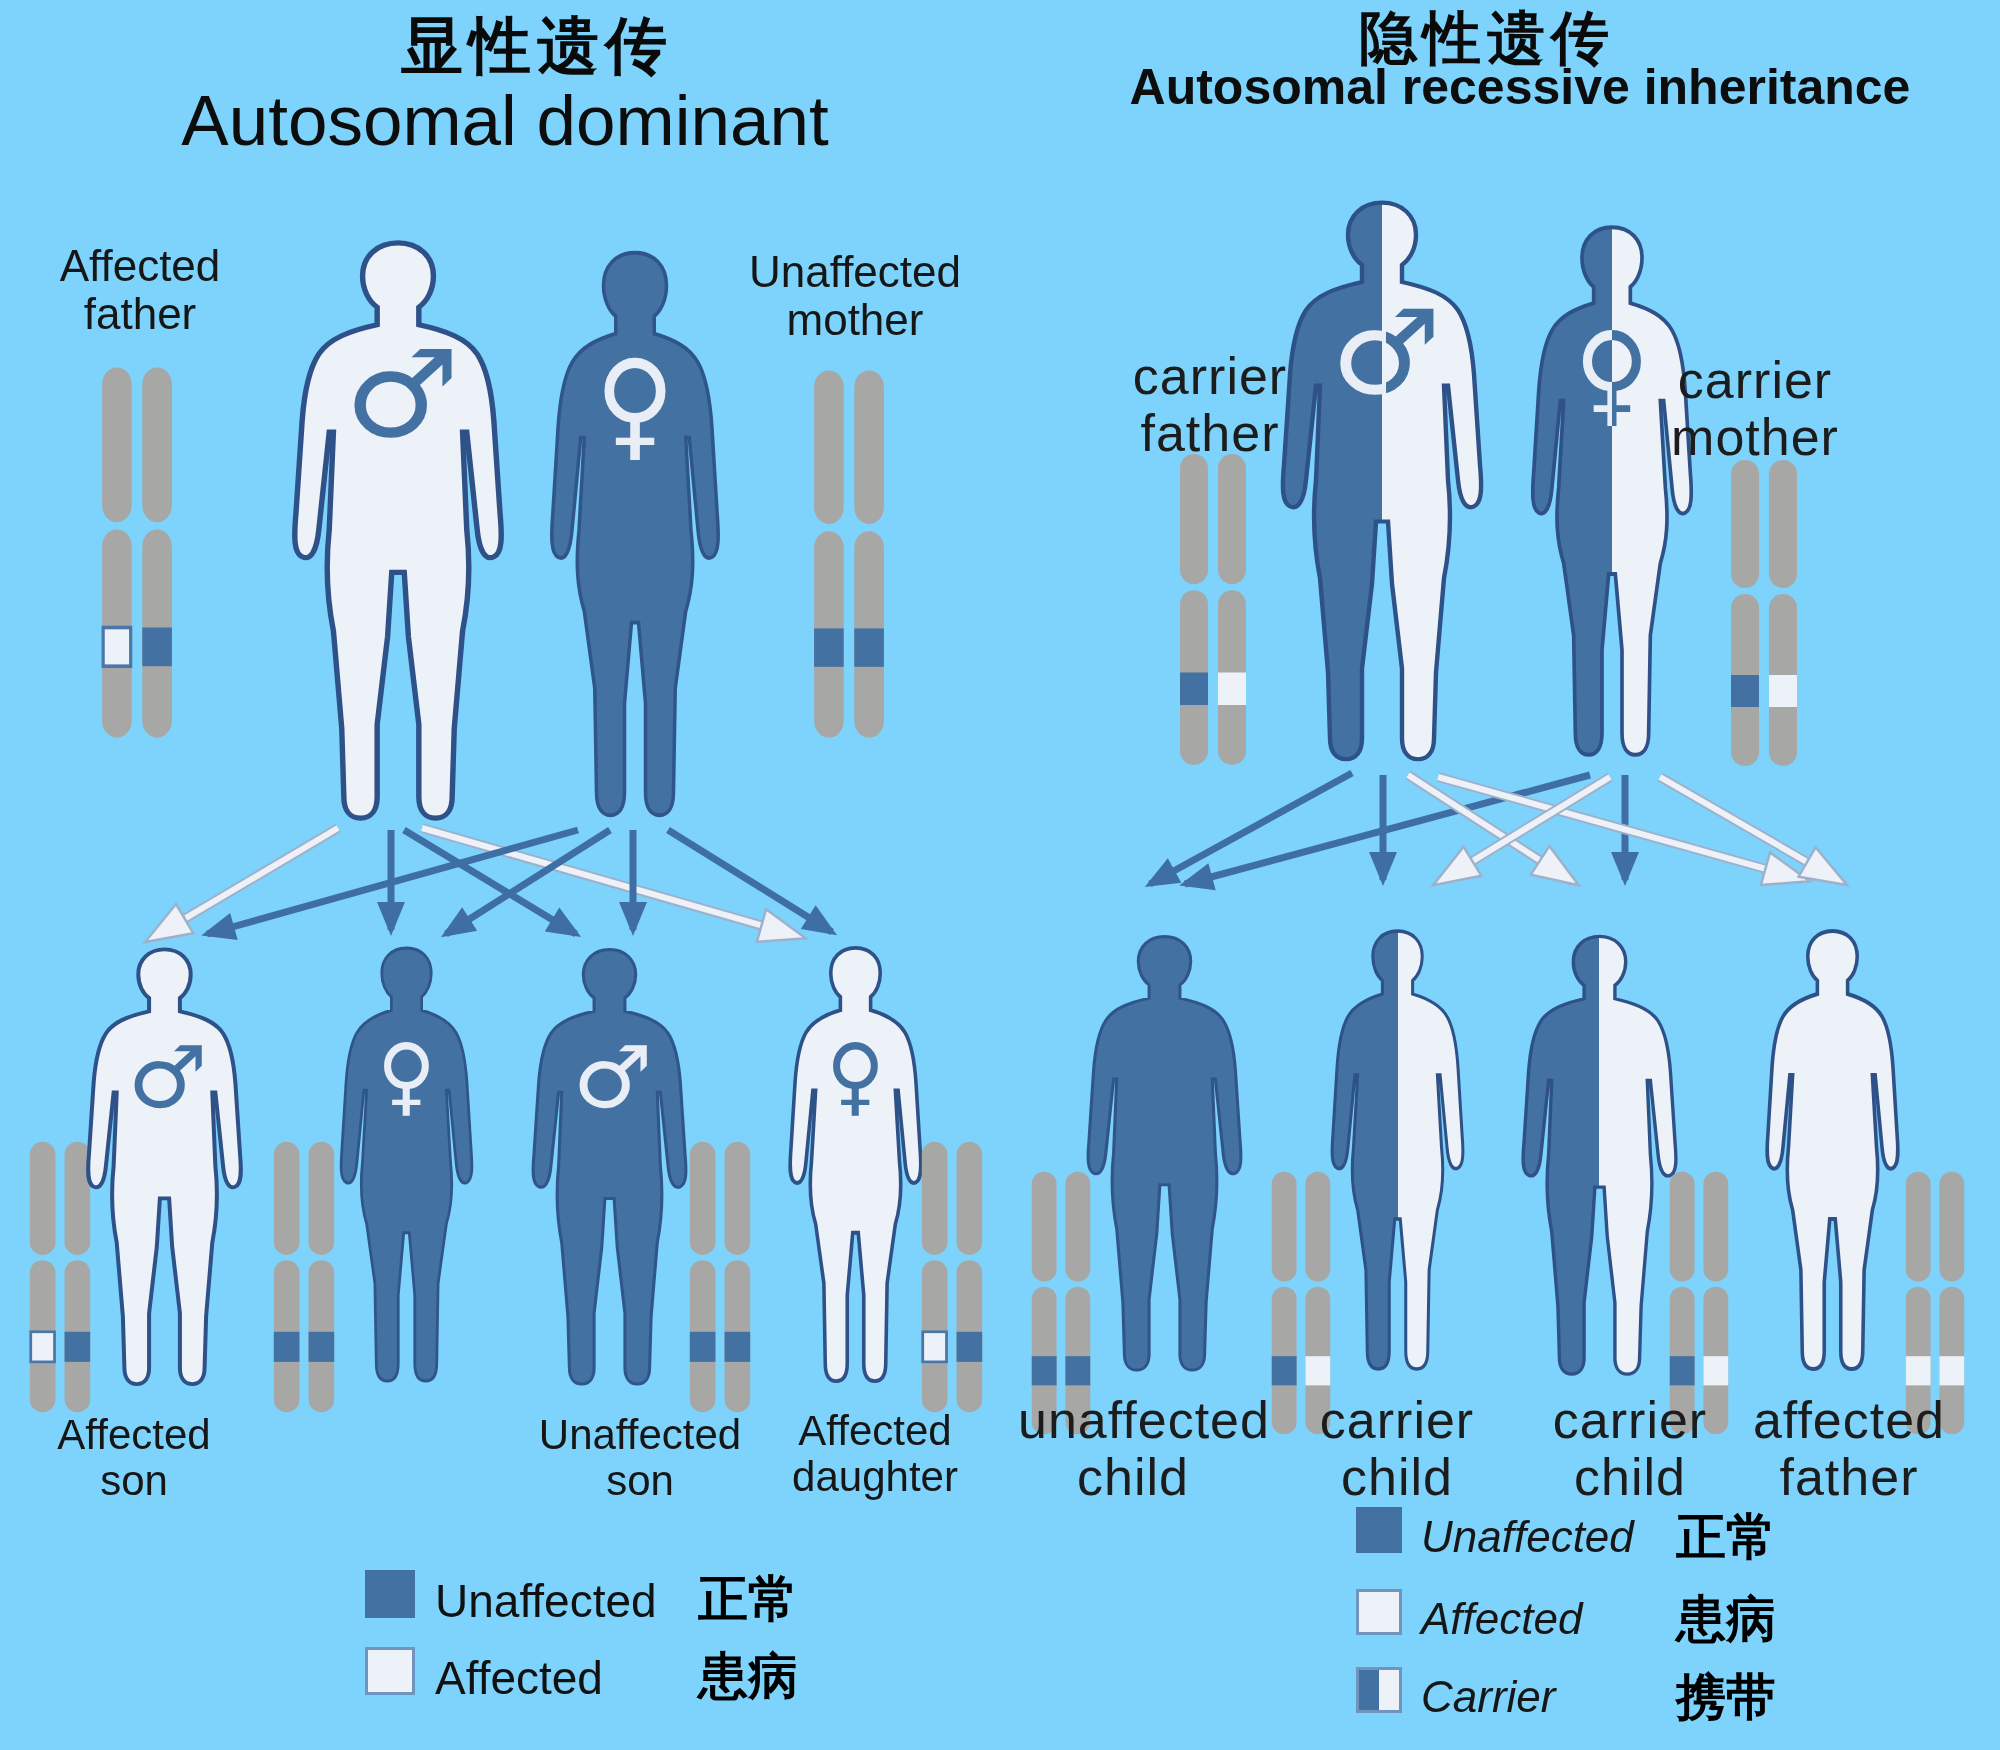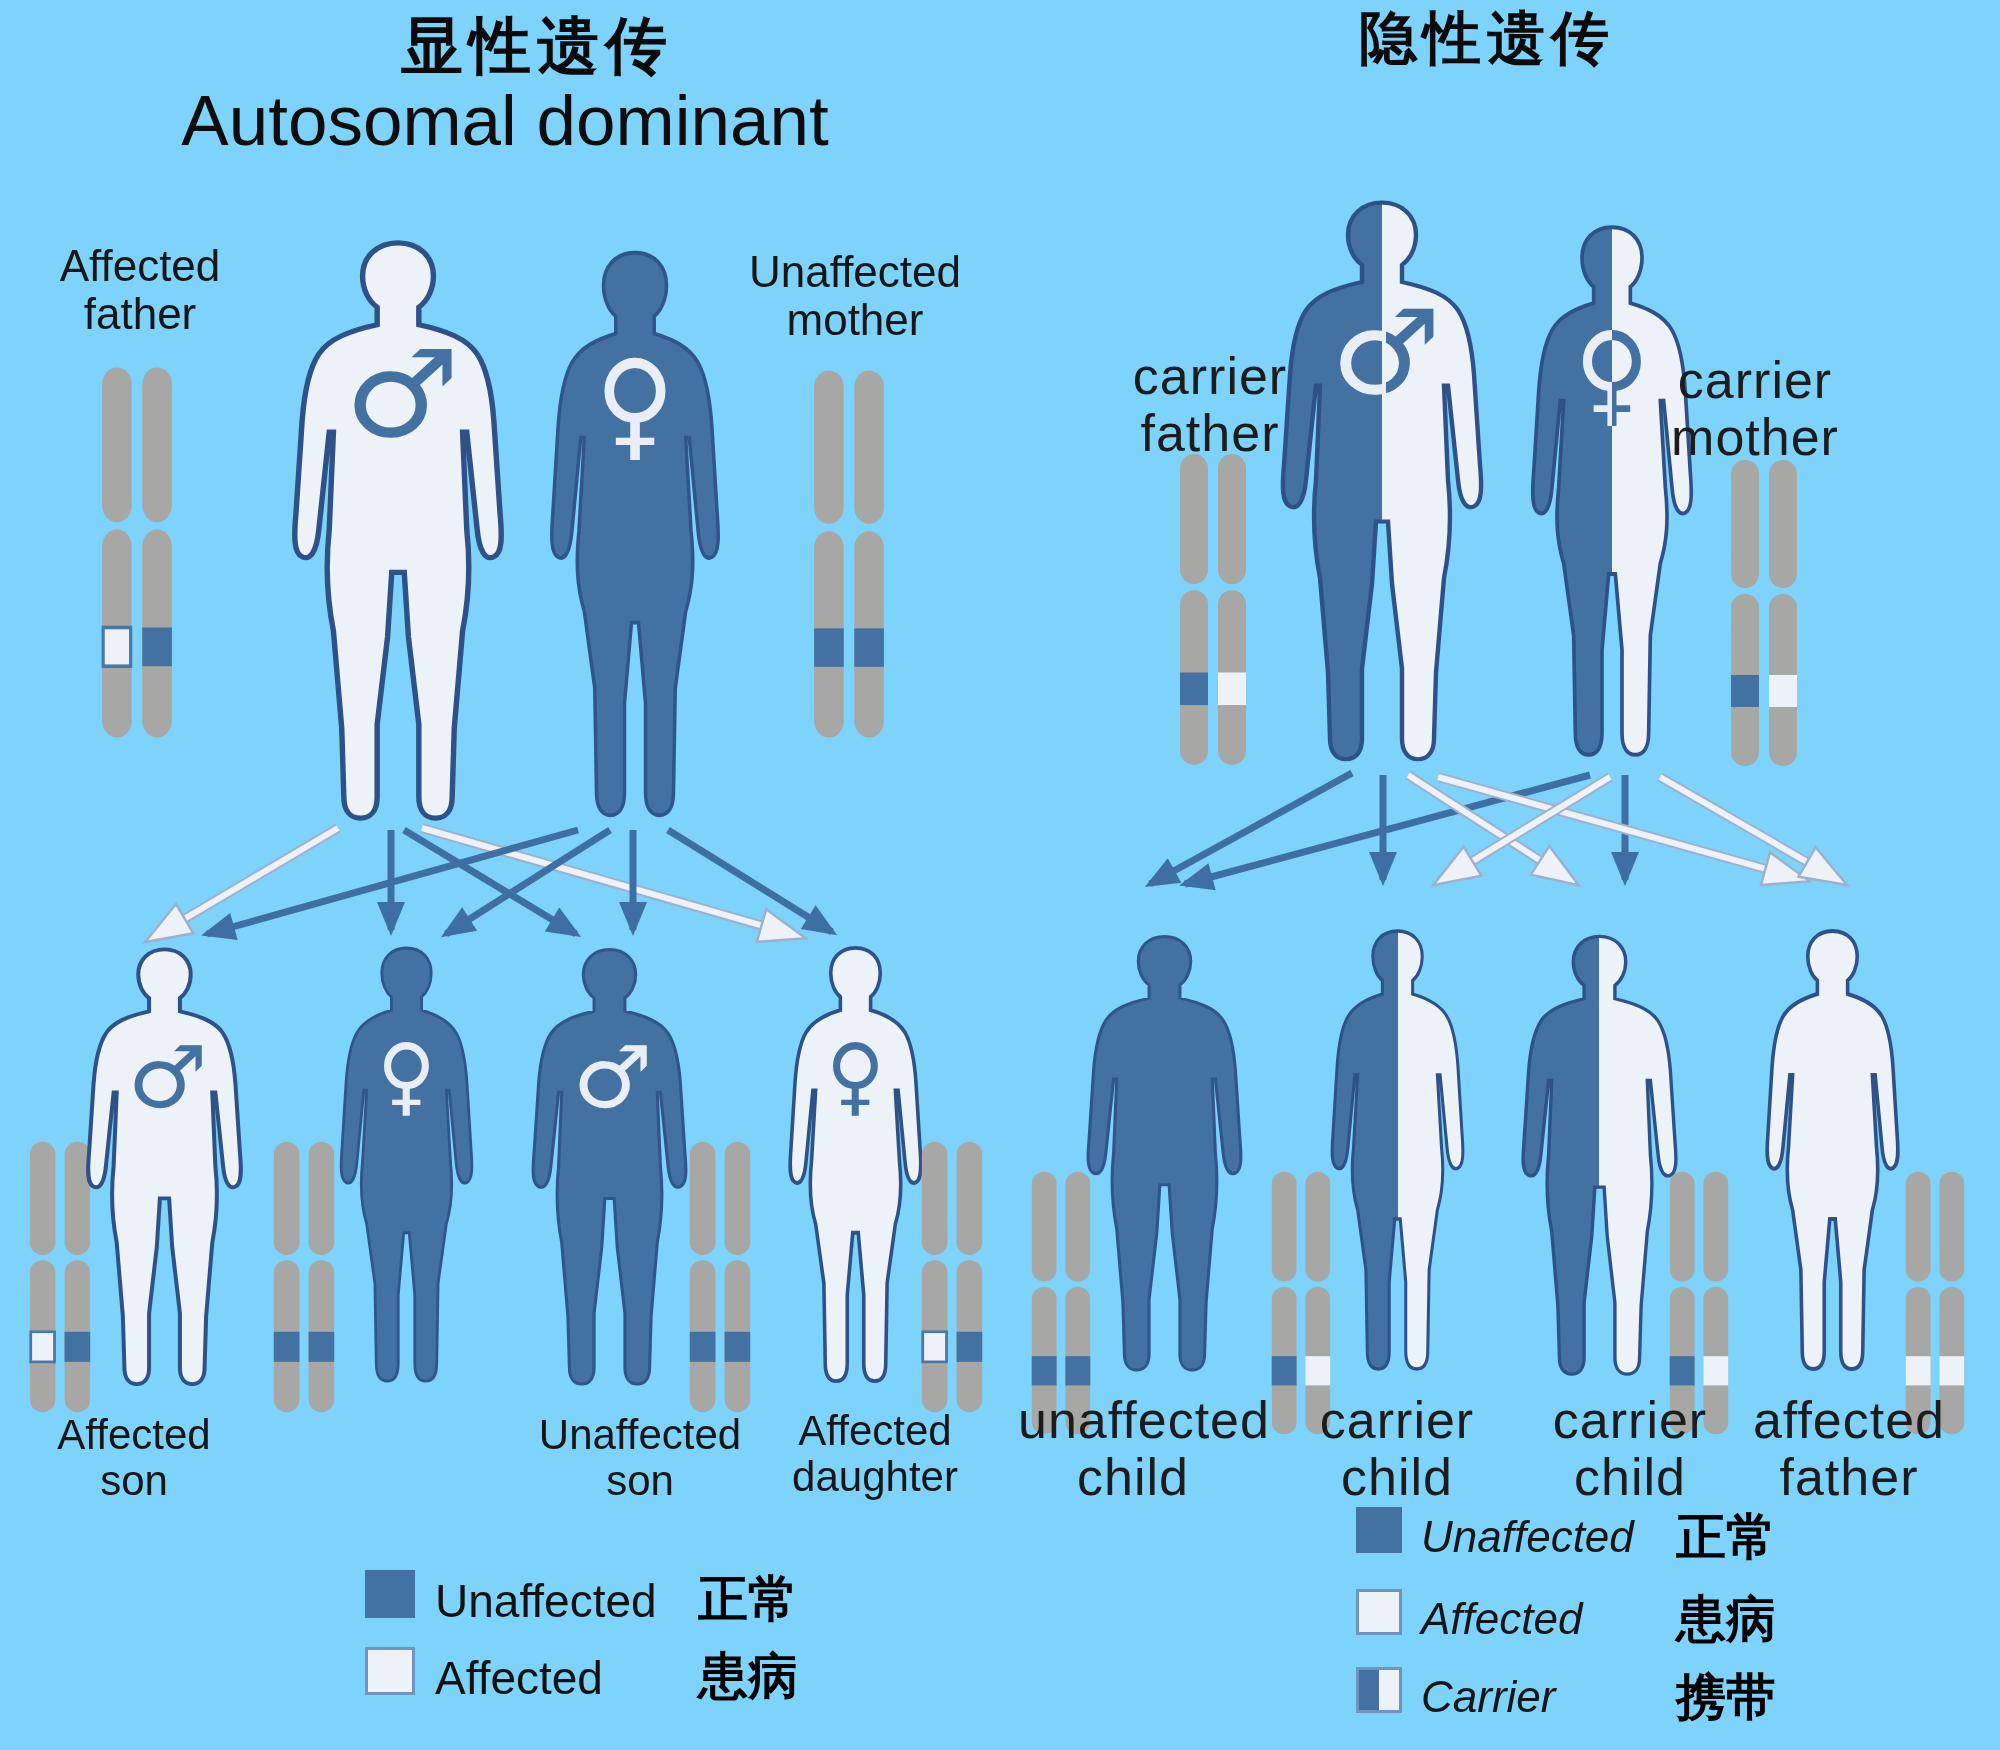--- a/index.html
+++ b/index.html
@@ -62,20 +62,21 @@
           <rect x="40" y="2" width="28" height="128" rx="14"></rect>
           <rect x="40" y="136" width="28" height="172" rx="14"></rect>
         </g>
       </g>
     </defs>
   </svg>
 
   <div class="lbl t-zh" style="left:237px;top:12px;width:600px;font-size:62px;">显性遗传</div>
   <div class="lbl t-en" style="left:105px;top:82px;width:800px;font-size:71px;">Autosomal dominant</div>
   <div class="lbl t-zh" style="left:1187px;top:6px;width:600px;font-size:58px;">隐性遗传</div>
+  <div class="lbl t-en" style="left:1120px;top:60px;width:800px;font-size:50px;font-weight:bold;">Autosomal recessive inheritance</div>
 
   <div class="lbl lbl-l" style="left:30px;top:242px;width:220px;">Affected father</div>
   <svg class="chr" style="left:100px;top:365px;width:74px;height:375px;" viewBox="0 0 70 310" preserveAspectRatio="none">
     <use href="#chr-base"></use>
     <rect class="band-light-b" x="3" y="217" width="26" height="32"></rect>
     <rect class="band-blue" x="40" y="217" width="28" height="32"></rect>
   </svg>
   <svg class="fig" style="left:273px;top:237px;width:250px;height:585px;" viewBox="0 0 120 300" preserveAspectRatio="none">
     <use href="#p-male" class="body-light"></use>
     <text class="gsym" x="62" y="102" font-size="62" fill="#4271a2">♂</text>

